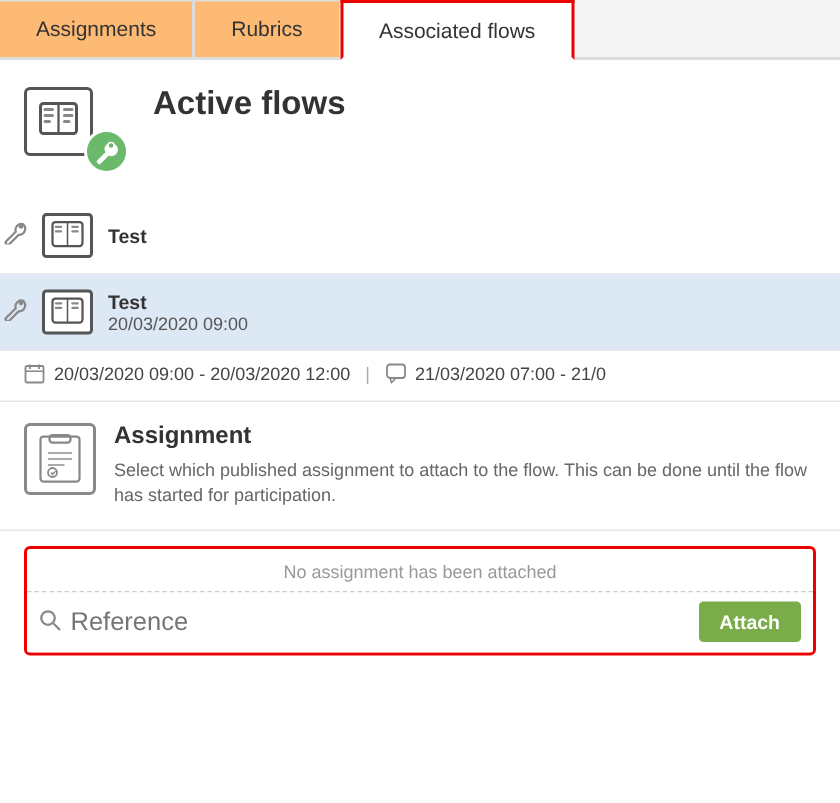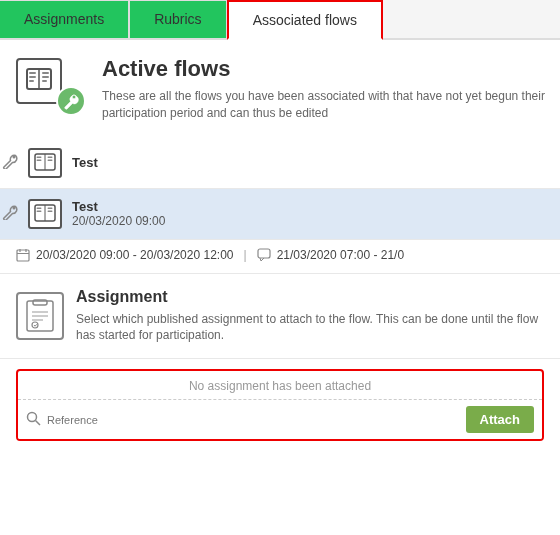--- a/index.html
+++ b/index.html
@@ -18,21 +18,21 @@
       border-bottom: 2px solid #ddd;
       background: #f5f5f5;
     }
     .tab {
       padding: 10px 24px;
       cursor: pointer;
       font-size: 14px;
       color: #333;
       border: 1px solid #ddd;
       border-bottom: none;
-      background: #22c55e;
+      background: #fdba74;
       position: relative;
     }
     .tab:first-child {
       border-left: none;
     }
     .tab.active {
       background: #fff;
       border: 2px solid #e00;
       border-bottom: 2px solid #fff;
       color: #333;
@@ -159,21 +159,21 @@
       color: #aaa;
       margin: 0 4px;
     }
 
     
     .assignment-card {
       padding: 14px 16px;
       border-bottom: 1px solid #e8e8e8;
       display: flex;
       gap: 12px;
-      align-items: center;
+      align-items: flex-start;
     }
     .assignment-card-icon {
       width: 48px;
       height: 48px;
       border: 2px solid #888;
       border-radius: 4px;
       display: flex;
       align-items: center;
       justify-content: center;
       flex-shrink: 0;
@@ -215,21 +215,21 @@
     }
     .search-icon-small {
       color: #888;
       font-size: 14px;
       flex-shrink: 0;
     }
     .attach-input {
       flex: 1;
       border: none;
       outline: none;
-      font-size: 11px;
+      font-size: 17px;
       color: #aaa;
       padding: 4px 0;
     }
     .attach-btn {
       background: #7aac4a;
       color: #fff;
       border: none;
       padding: 6px 14px;
       font-size: 13px;
       font-weight: bold;
@@ -262,21 +262,20 @@
     </div>
     <div class="icon-wrench-circle">
       <svg width="18" height="18" viewBox="0 0 18 18">
         <path d="M14 4a4 4 0 0 0-5.5 5.5L3 15a1 1 0 0 0 0 1.4l.6.6a1 1 0 0 0 1.4 0l5.5-5.5A4 4 0 0 0 14 4z" fill="#fff" stroke="#fff" stroke-width="0.5"></path>
         <circle cx="12" cy="5" r="2" fill="#6bba6b" stroke="#fff" stroke-width="1"></circle>
       </svg>
     </div>
   </div>
   <div class="header-text">
     <h2>Active flows</h2>
-    <p>These are all the flows you have been associated with that have not yet begun their participation period and can thus be edited</p>
   </div>
 </div>
 
 <div class="flow-list">
 
   <div class="flow-item">
     <span class="flow-item-icon">
       <svg width="16" height="16" viewBox="0 0 16 16">
         <path d="M13.5 2.5a4 4 0 0 0-5 5L2 14a1 1 0 0 0 0 1.4l.6.6a1 1 0 0 0 1.4 0l6.5-6.5a4 4 0 0 0 3-6.9z" fill="none" stroke="#888" stroke-width="1.5"></path>
         <circle cx="12" cy="4" r="1.5" fill="#888"></circle>

